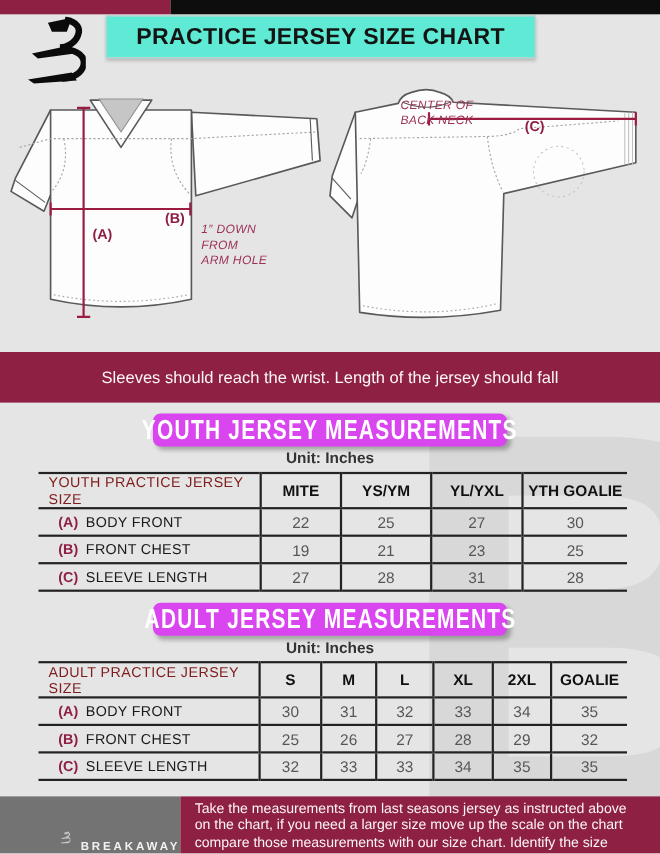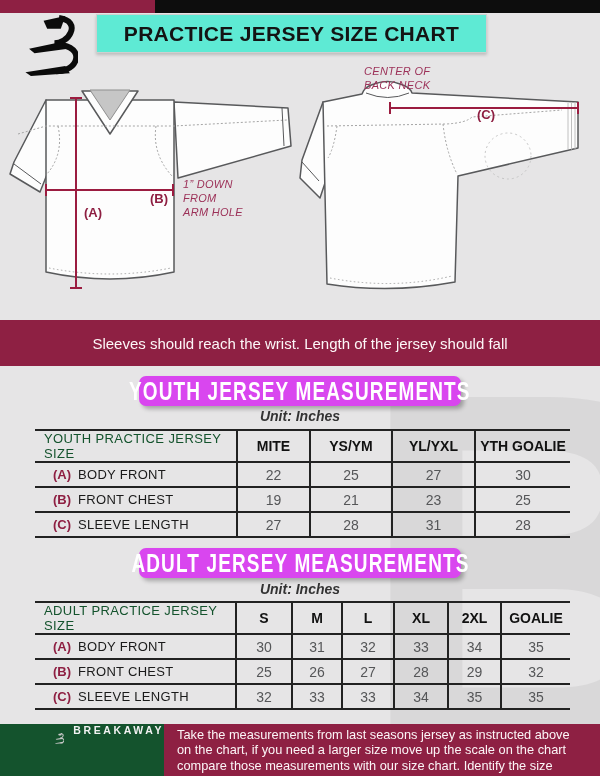--- a/index.html
+++ b/index.html
@@ -22,59 +22,59 @@
   .yearbox{position:absolute;left:487px;top:14px;width:113px;height:39px;background:#8e2043;z-index:3;
            display:flex;align-items:center;justify-content:center;}
   .yearbox span{font-family:"DejaVu Sans Mono",monospace;font-weight:bold;font-size:16px;
                 color:#ffffff;letter-spacing:2px;transform:scaleX(0.9);white-space:nowrap;}
   .logo-header{position:absolute;left:20px;top:15px;z-index:4;color:#0b0b0b;}
 
   
   .diagram-svg{position:absolute;left:0;top:60px;z-index:1;}
   .diag-key{position:absolute;z-index:2;color:#8e1f42;font-weight:bold;font-size:13px;white-space:nowrap;}
   .diag-desc{position:absolute;z-index:2;color:#9c3158;font-style:italic;font-size:11px;
-             line-height:14px;letter-spacing:0.3px;white-space:nowrap;}
+             line-height:14px;letter-spacing:0.3px;white-space:nowrap;margin-top:25px;}
 
   
   .notice{position:absolute;left:0;top:320px;width:600px;height:46px;background:#8e2043;z-index:2;
           display:flex;flex-direction:column;align-items:center;justify-content:center;}
   .notice span{display:block;color:#fdf7f8;font-size:15px;line-height:21px;white-space:nowrap;}
 
   
   .pill{position:absolute;left:50%;transform:translateX(-50%);height:30px;background:#d946ef;
         border-radius:7px;box-shadow:3px 3px 4px rgba(0,0,0,0.28);z-index:2;
         display:flex;align-items:center;justify-content:center;padding:0 10px;}
   .pill span{display:inline-block;transform:scaleX(0.76);font-weight:bold;font-size:25px;
              letter-spacing:1.5px;color:#ffffff;white-space:nowrap;}
   .pill-youth{top:376px;width:322px;}
   .pill-adult{top:548px;width:322px;justify-content:center;}
-  .unit{position:absolute;left:0;width:600px;text-align:center;font-style:italic;font-weight:bold;
+  .unit{position:absolute;left:0;width:600px;text-align:center;font-weight:bold;
         font-size:14px;color:#333333;z-index:2;}
   .unit-youth{top:408px;}
   .unit-adult{top:581px;}
 
   
   table.size-table{position:absolute;left:35px;width:535px;border-collapse:collapse;z-index:2;
                    border-top:2px solid #222222;border-bottom:2px solid #222222;}
   .table-youth{top:429px;}
   .table-adult{top:601px;}
   table.size-table th{height:28px;font-size:14px;font-weight:bold;color:#111111;text-align:center;
                       border-bottom:2px solid #222222;border-left:2px solid #222222;padding:0;}
-  table.size-table th.hlbl{font-weight:normal;font-size:13px;color:#14532d;text-align:left;
+  table.size-table th.hlbl{font-weight:normal;font-size:13px;color:#7f1d1d;text-align:left;
                            letter-spacing:0.4px;padding-left:9px;border-left:none;margin-top:20px;}
   table.size-table td{height:25px;font-size:14px;color:#555658;text-align:center;
                       border-left:2px solid #222222;padding:0;}
   table.size-table tbody tr + tr td{border-top:2px solid #222222;}
   table.size-table td.rowlbl{text-align:left;padding-left:18px;border-left:none;font-size:13px;color:#1a1a1a;}
   table.size-table td.rowlbl .key{color:#8e1f42;font-weight:bold;margin-right:7px;}
   table.size-table td.rowlbl .rlab{letter-spacing:0.3px;margin-top:44px;}
 
   
-  .footer-black{position:absolute;left:0;top:724px;width:164px;height:52px;background:#14532d;z-index:2;
-                display:flex;align-items:flex-start;}
+  .footer-black{position:absolute;left:0;top:724px;width:164px;height:52px;background:#737373;z-index:2;
+                display:flex;align-items:flex-end;}
   .footer-logo{margin-left:54px;color:#c9c9c9;}
   .footer-brand{margin-left:9px;color:#f2f2f2;font-size:10.5px;font-weight:bold;letter-spacing:2.6px;
                 white-space:nowrap;}
   .footer-maroon{position:absolute;left:164px;top:724px;width:436px;height:52px;background:#8e2043;z-index:2;
                  display:flex;flex-direction:column;justify-content:center;padding-left:13px;}
   .footer-maroon span{display:block;color:#fcf5f7;font-size:12.8px;line-height:15.5px;white-space:nowrap;}
 </style>
 </head>
 <body>
 

